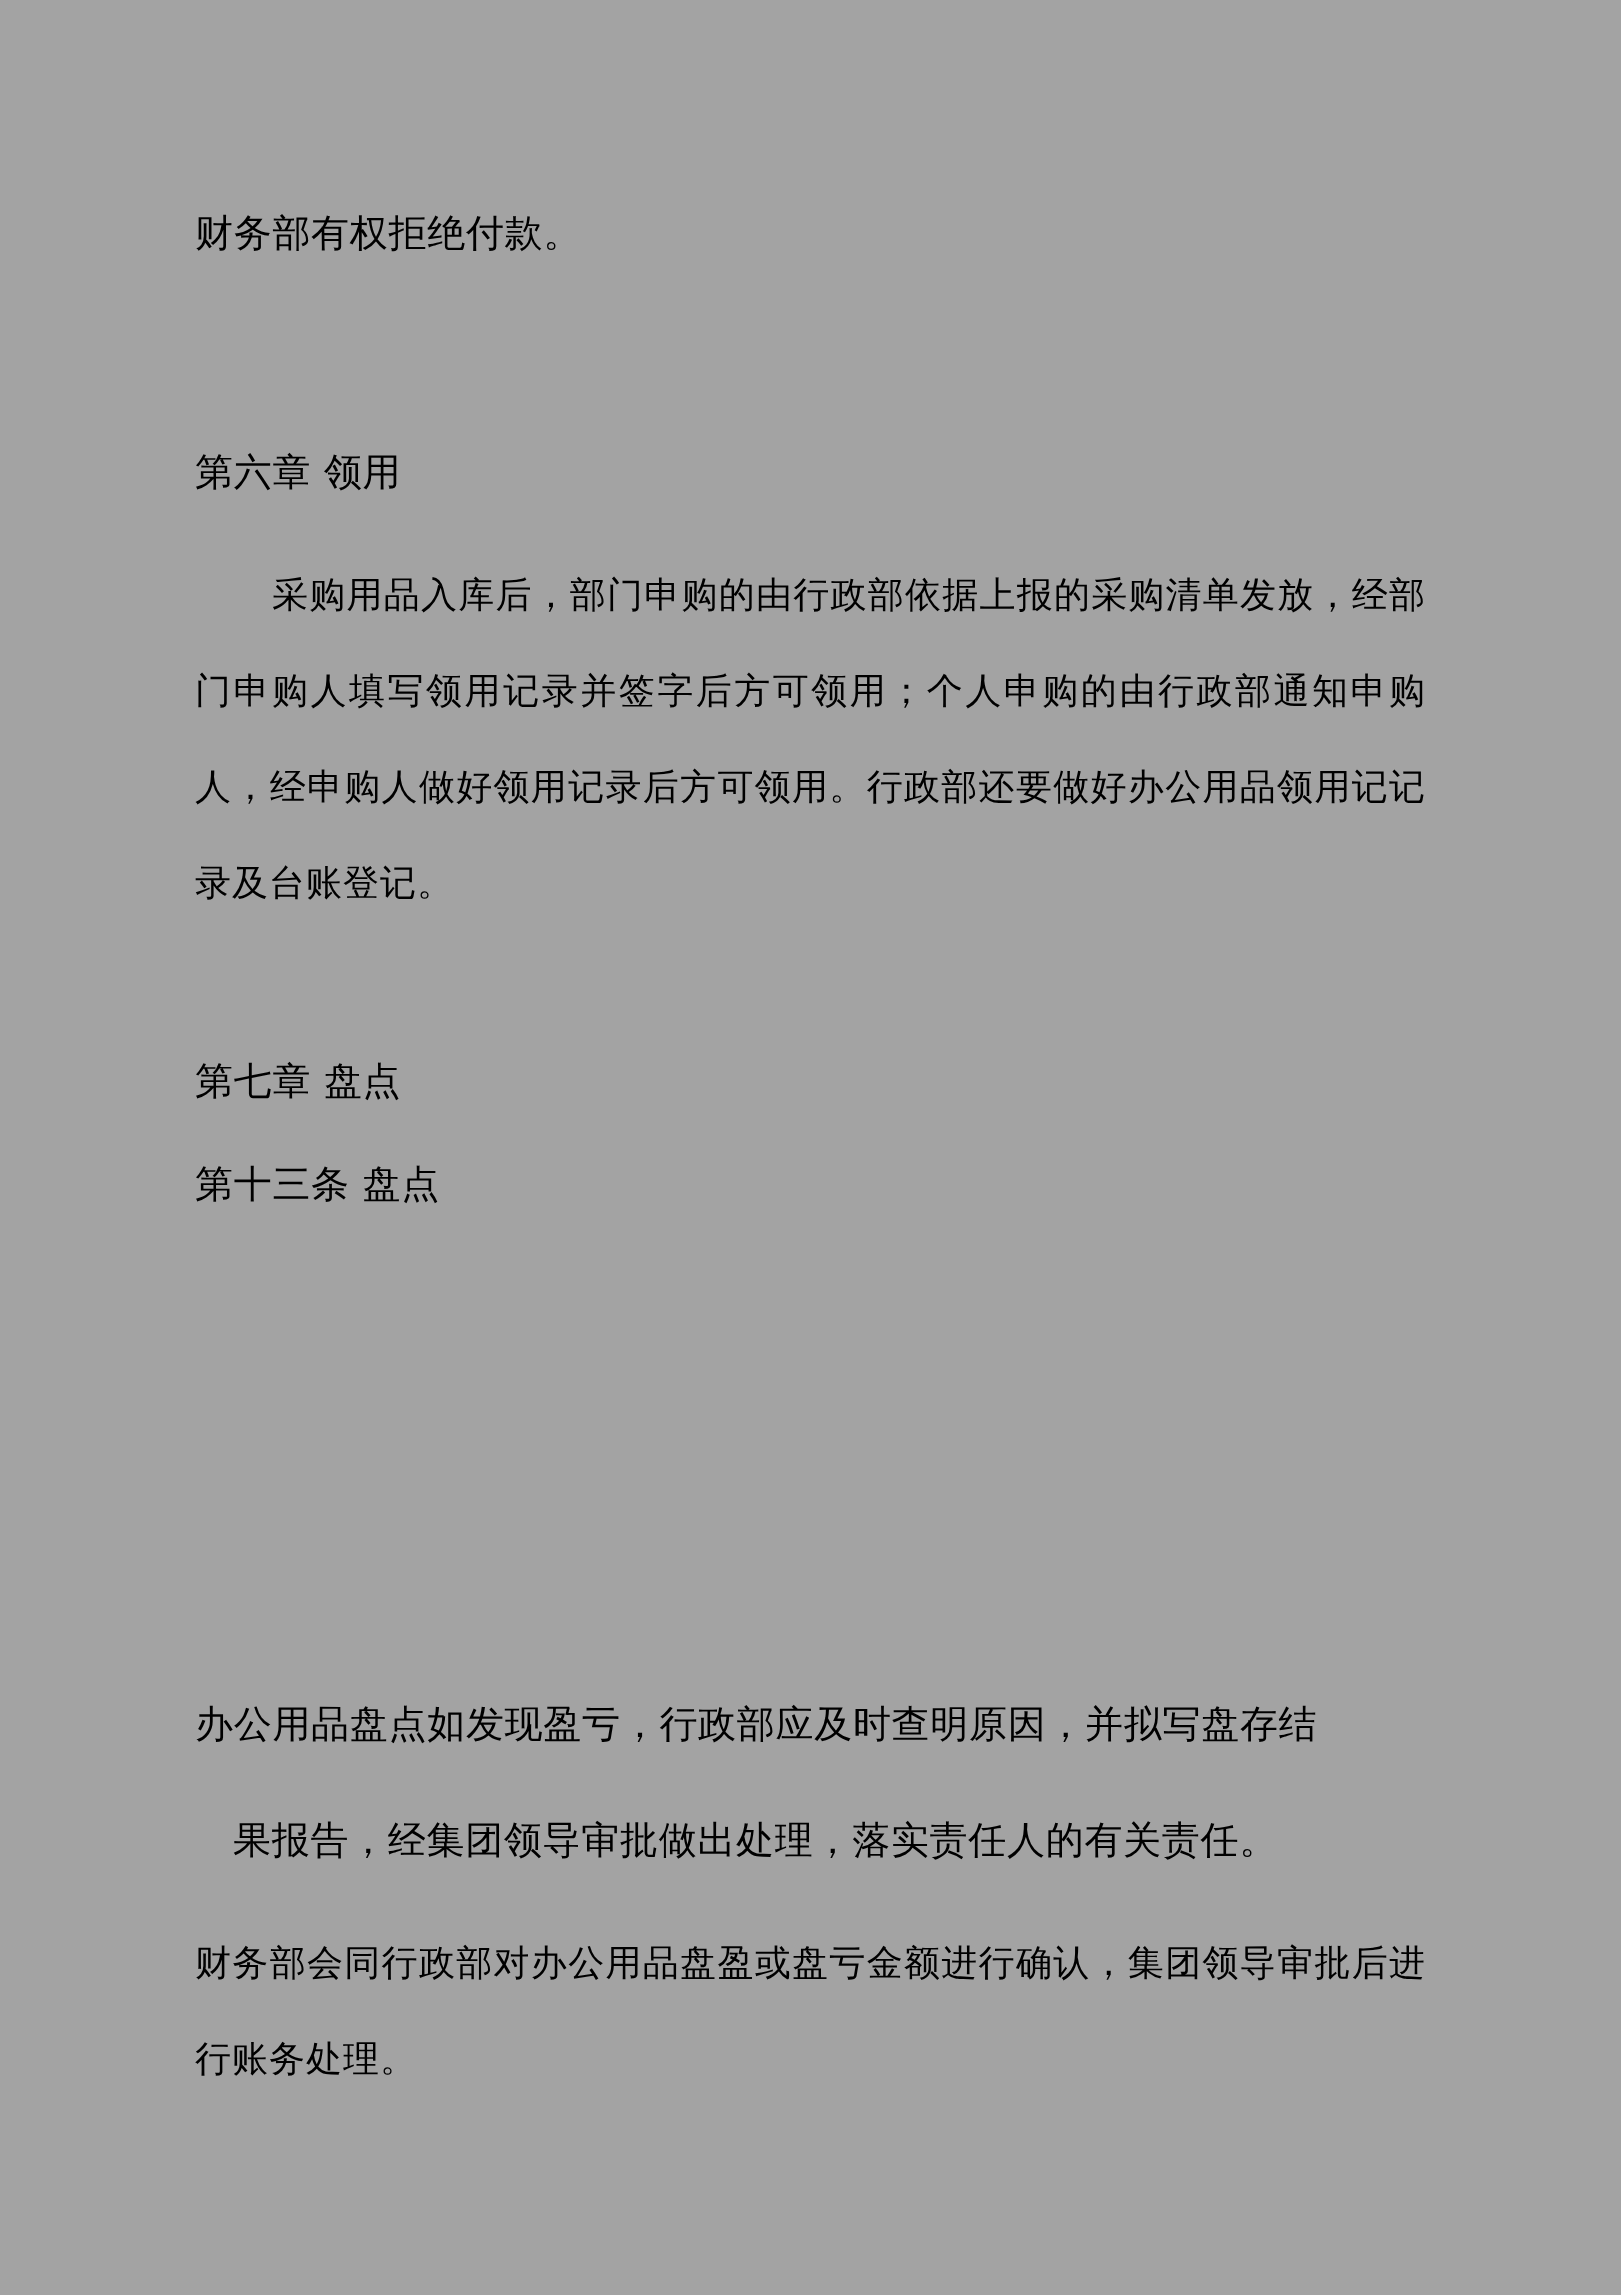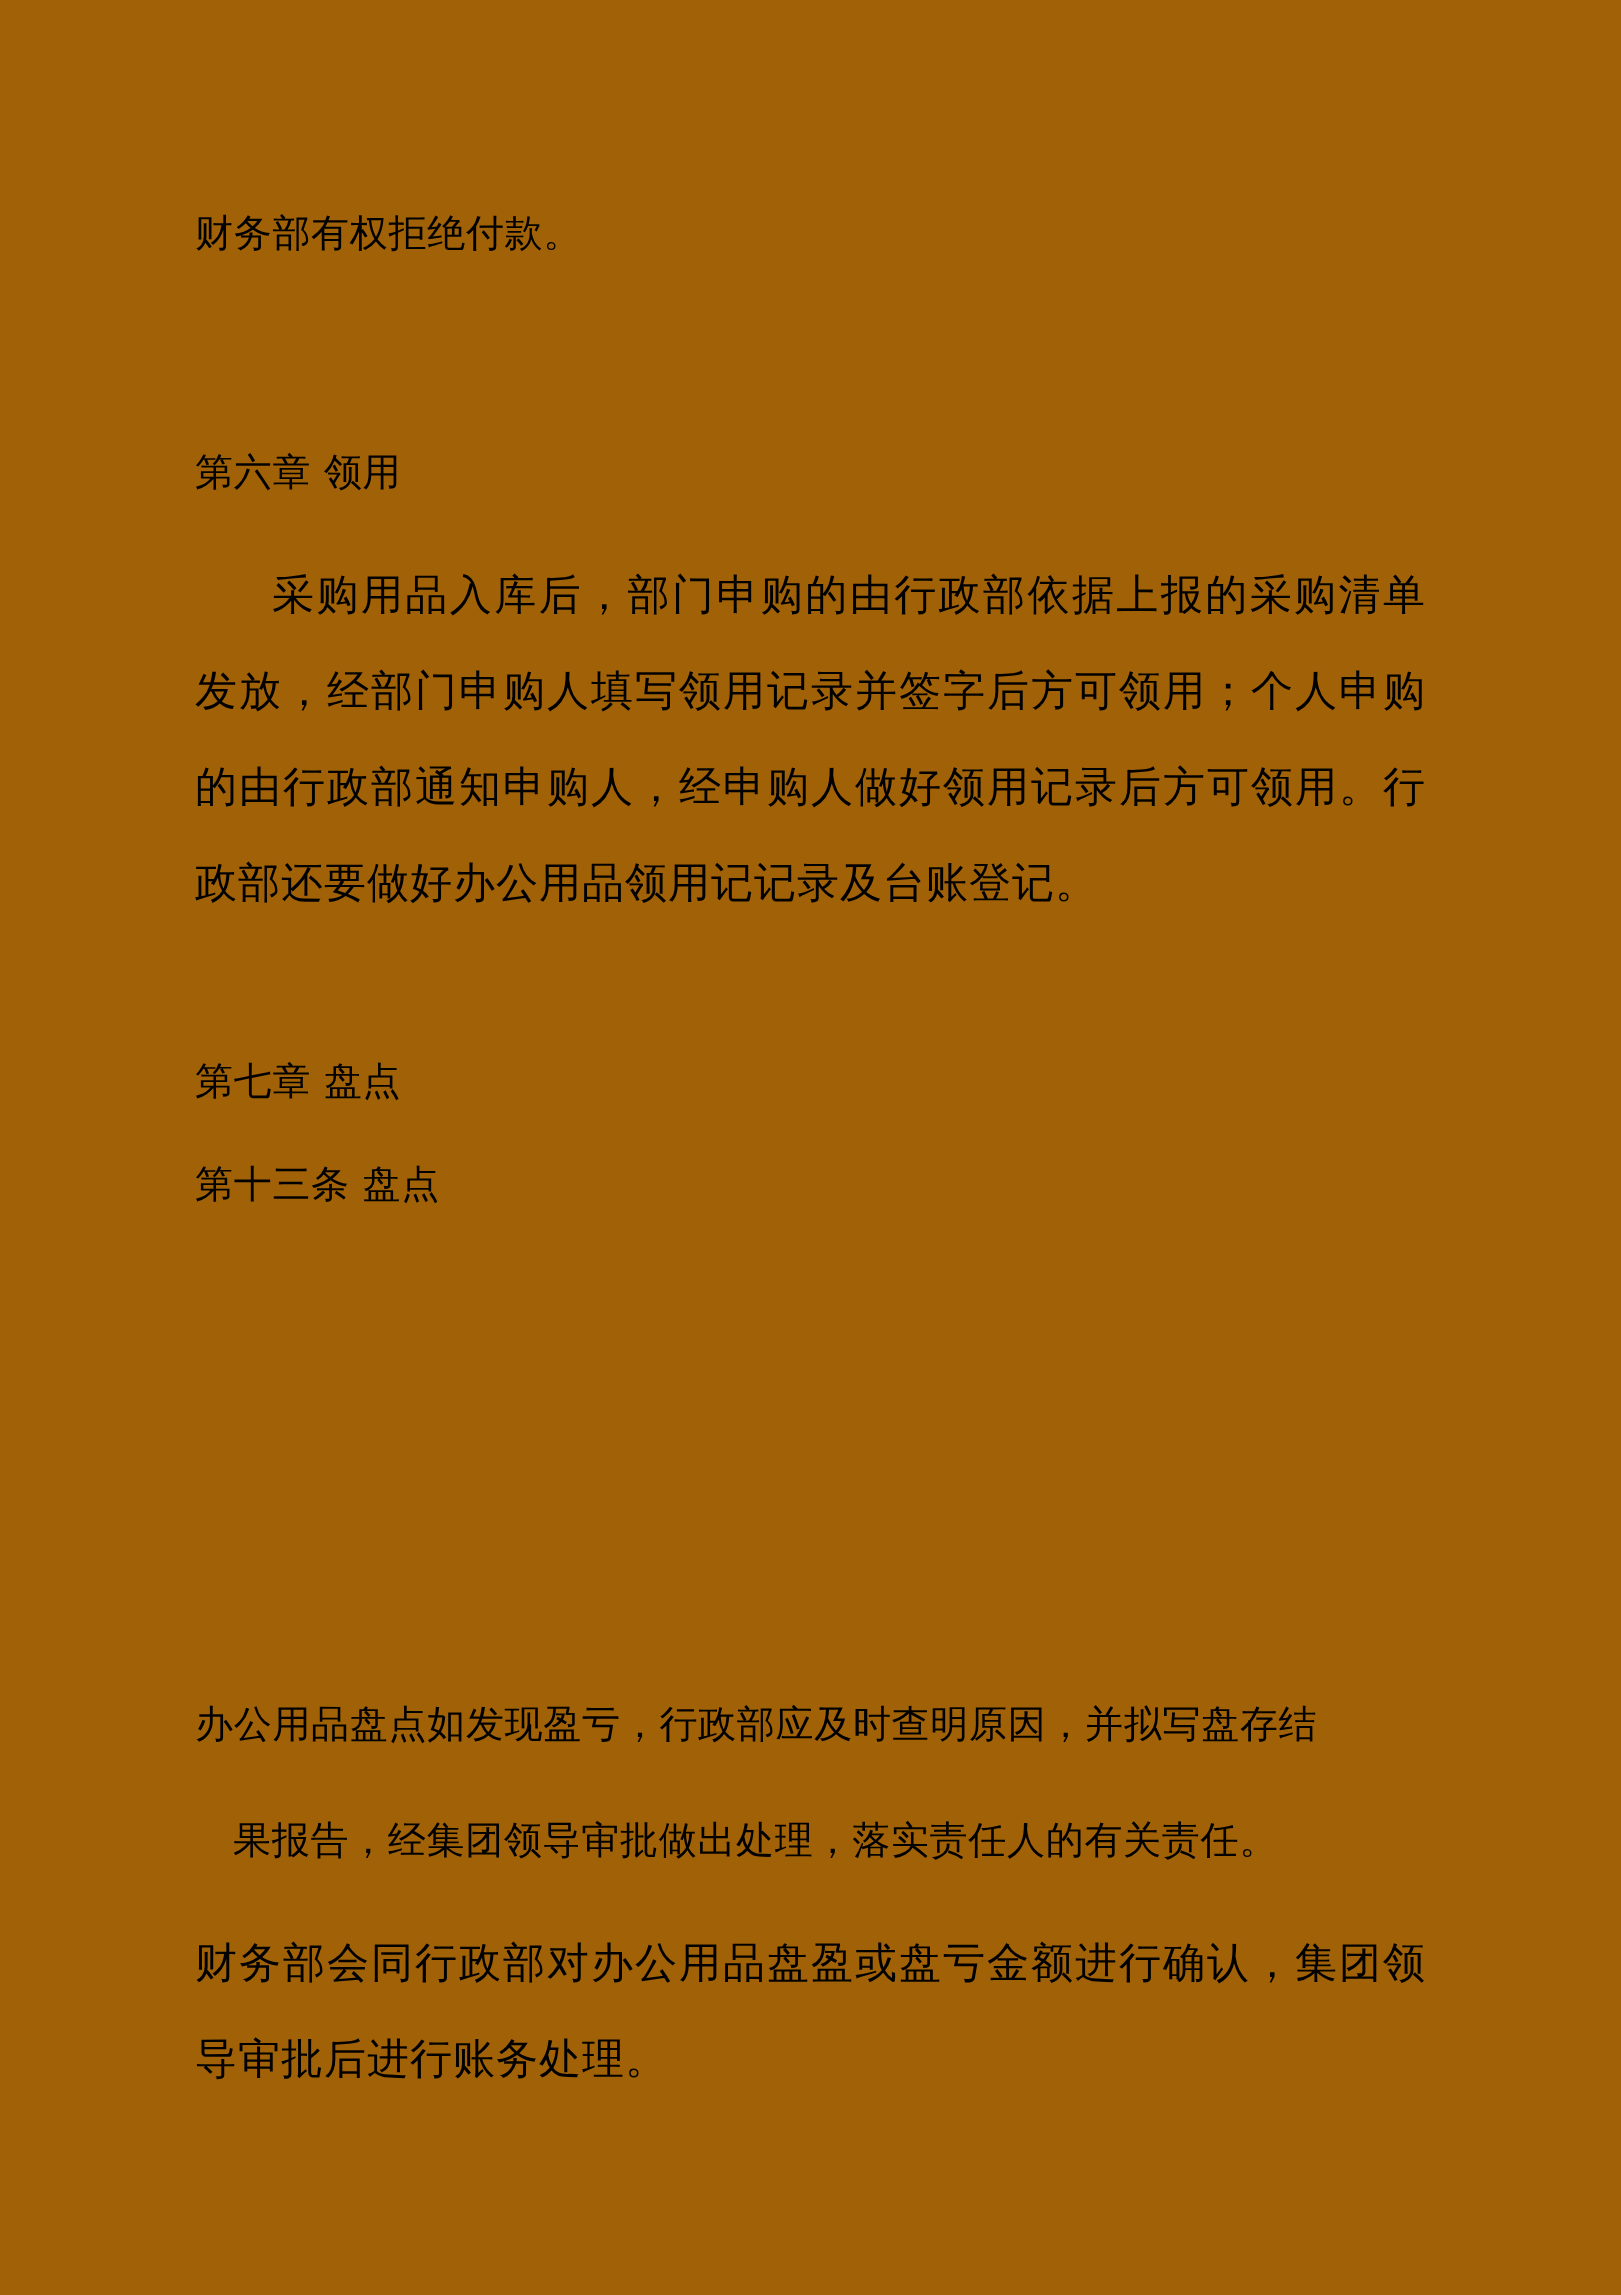--- a/index.html
+++ b/index.html
@@ -1,28 +1,28 @@
 <!DOCTYPE html>
 <html style="font-size:11px"><head>
   <meta charset="utf-8">
   <style>
     html, body { margin: 0; padding: 0; background: #ffffff; }
     body { width: 1621px; height: 2295px; position: relative; overflow: hidden; }
     .page {
       position: absolute; left: 0; top: 0; width: 1621px; height: 2295px;
-      background: #a16207; color: #000000;
+      background: #a3a3a3; color: #000000;
       font-family: "DejaVu Serif", "Liberation Serif", serif;
     }
     .line {
       position: absolute; white-space: nowrap;
       font-size: 38px; line-height: 48px; letter-spacing: 0.7px;
     }
     .para {
       position: absolute; left: 195px; width: 1231px;
-      font-size: 42px; line-height: 96px; letter-spacing: 1px;
+      font-size: 36px; line-height: 96px; letter-spacing: 1px;
       text-align: justify; text-align-last: left;
     }
     .indent { text-indent: 77px; }
   </style>
 </head>
 <body>
 
 <div class="page">
 
   <div class="line" style="left:195px; top:209px;">财务部有权拒绝付款。</div>

